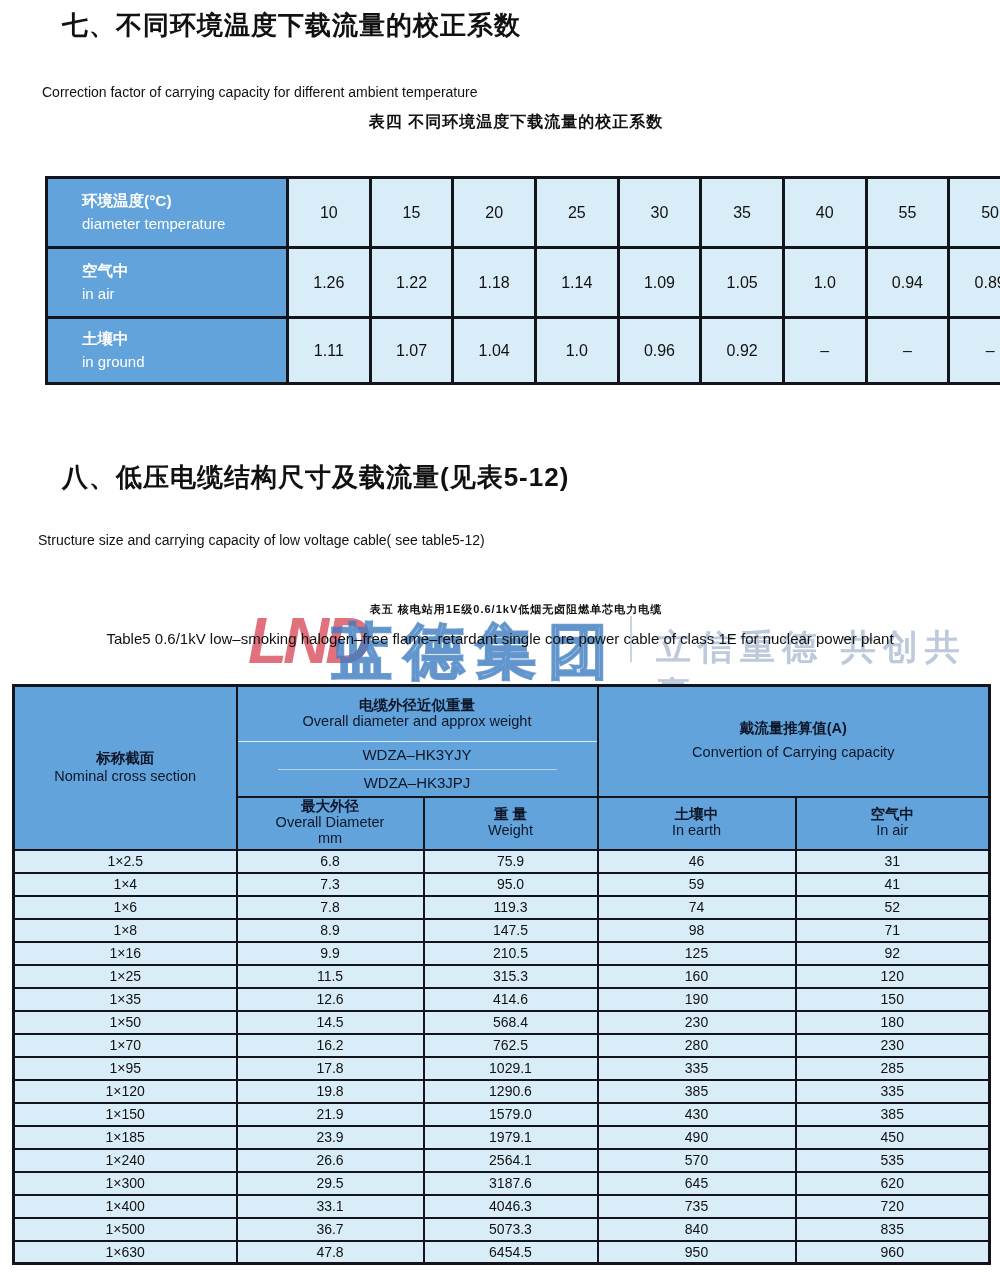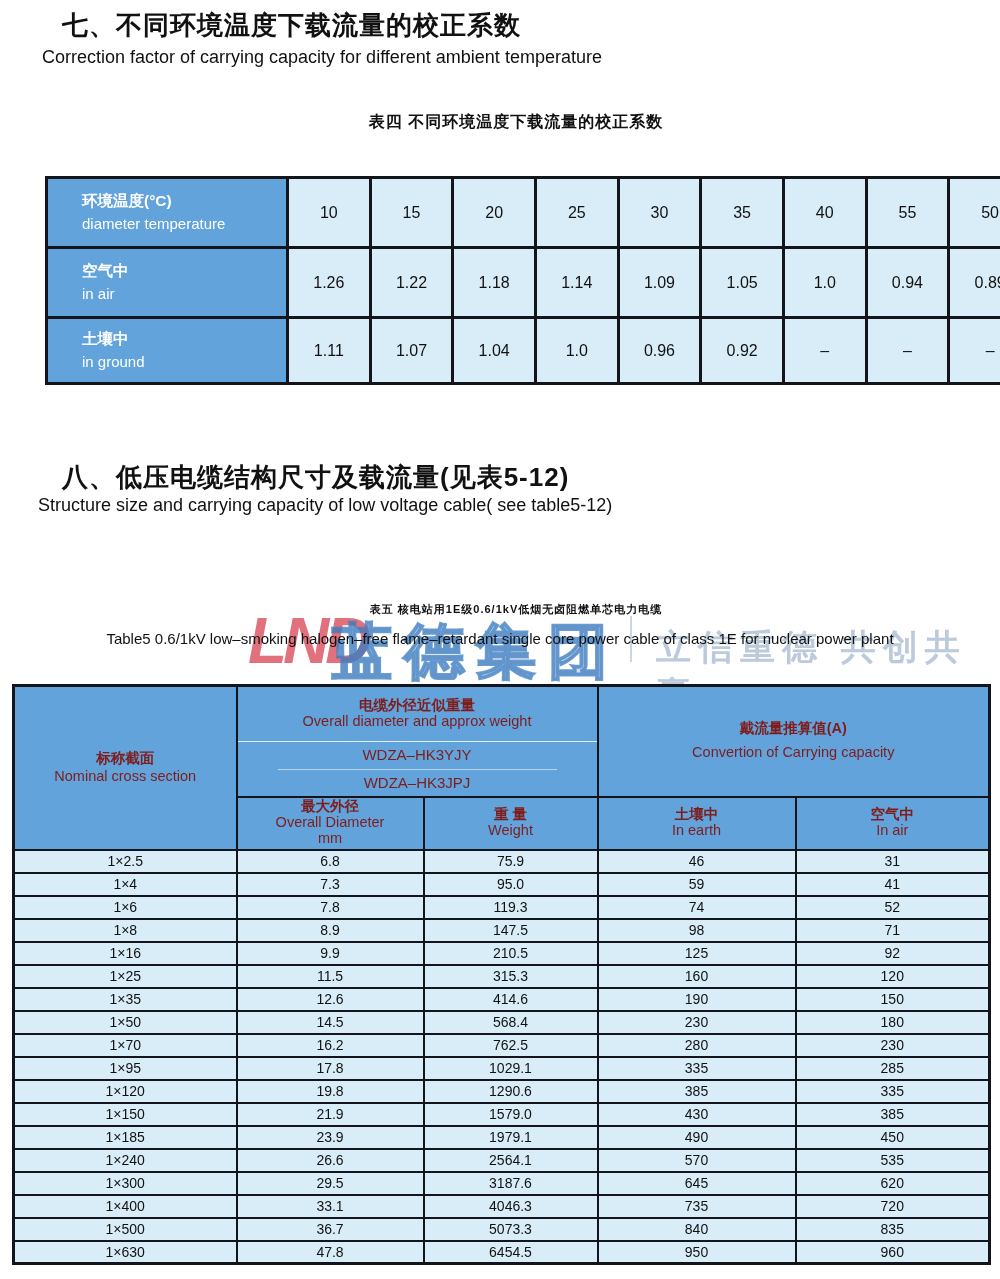--- a/index.html
+++ b/index.html
@@ -8,21 +8,21 @@
     --border-dark:#14141C;
     --watermark-red:#D94F5C;
     --watermark-blue:#3C7CC0;
     --watermark-gray:#BCCADB;
   }
   *{margin:0;padding:0;box-sizing:border-box;}
   body{background:#e8e8e8;font-family:"Liberation Sans","DejaVu Sans",sans-serif;color:#111;}
   .page{position:relative;width:1000px;height:1279px;background:#ffffff;margin:0 auto;overflow:hidden;}
 
   .sec-title{position:absolute;left:14px;font-size:26px;font-weight:bold;letter-spacing:1px;margin-left:48px;}
-  .sec-sub{position:absolute;font-size:18px;}
+  .sec-sub{position:absolute;font-size:14px;margin-top:37px;}
 
   .centered{position:absolute;left:0;width:100%;text-align:center;}
   .cap-zh{font-size:16px;font-weight:bold;letter-spacing:1px;z-index:3;padding-left:32px;}
   .cap-en{font-size:15px;z-index:3;}
 
   
   table{border-collapse:collapse;table-layout:fixed;}
   #table4{position:absolute;left:45px;top:176px;width:988px;border:3px solid var(--border-dark);}
   #table4 th,#table4 td{border:3px solid var(--border-dark);}
   #table4 th{background:var(--header-blue);color:#fff;text-align:left;padding-left:34px;font-weight:normal;font-size:15px;line-height:1.45;}
@@ -35,21 +35,21 @@
   
   .watermark{position:absolute;left:0;top:598px;width:100%;height:84px;z-index:1;pointer-events:none;}
   .wm-logo{position:absolute;left:248px;top:6px;font-size:64px;font-weight:bold;font-style:italic;color:rgba(217,79,92,.8);letter-spacing:-4px;}
   .wm-company{position:absolute;left:332px;top:14px;font-size:60px;font-weight:bold;letter-spacing:12px;color:rgba(60,124,192,.25);-webkit-text-stroke:2px rgba(60,124,192,.75);}
   .wm-divider{position:absolute;left:630px;top:18px;width:2px;height:46px;background:#c9d6e4;}
   .wm-slogan{position:absolute;left:656px;top:26px;font-size:35px;font-weight:bold;letter-spacing:7px;color:var(--watermark-gray);}
 
   
   #table5{position:absolute;left:12px;top:684px;width:976px;border:3px solid var(--border-dark);z-index:2;}
   #table5 th,#table5 td{border:2px solid var(--border-dark);}
-  #table5 th{background:var(--header-blue);color:#7f1d1d;font-weight:normal;font-size:14.5px;text-align:center;line-height:1.3;}
+  #table5 th{background:var(--header-blue);color:#0f172a;font-weight:normal;font-size:14.5px;text-align:center;line-height:1.3;}
   #table5 th .zh{font-weight:bold;}
   #table5 tr.hA{height:56px;}
   #table5 tr.hB{height:55px;}
   #table5 tr.hC{height:53px;}
   #table5 th.group-diam{border-bottom:1px solid #DFEFFA;}
   #table5 th.models{border-top:1px solid #DFEFFA;font-size:15px;}
   #table5 th.models .m2{border-top:1px solid rgba(255,255,255,.55);margin:4px 40px 0 40px;padding-top:3px;}
   #table5 th.capacity{line-height:1.9;}
   #table5 th .tight{line-height:1.1;display:block;}
   #table5 tbody td{background:var(--cell-light);text-align:center;font-size:14px;height:23px;color:#111;}

